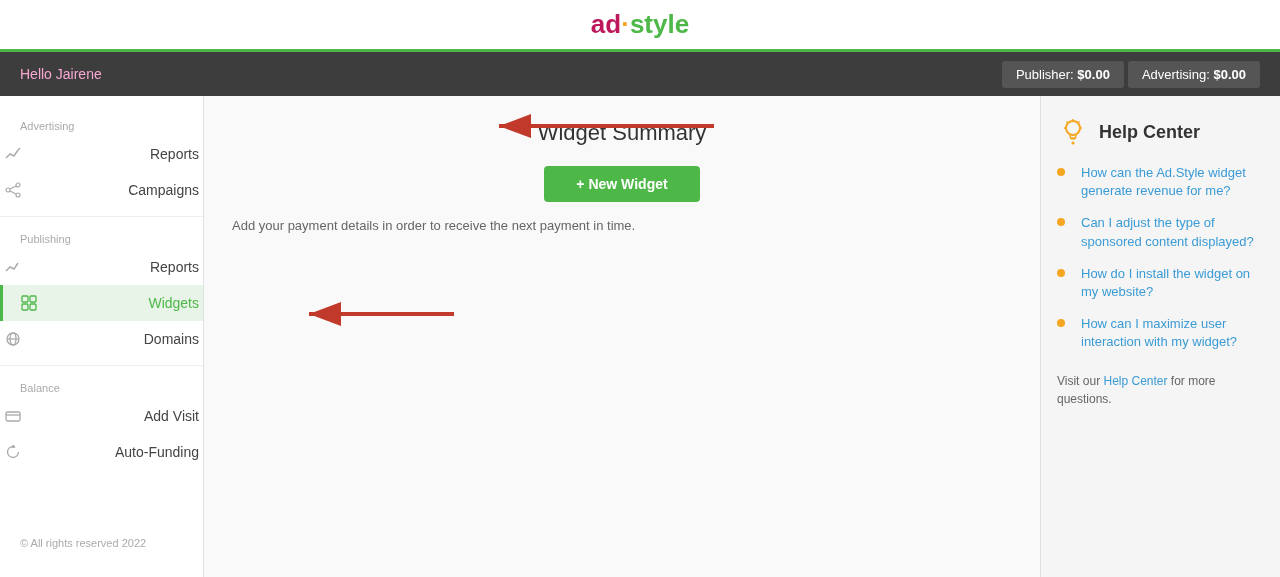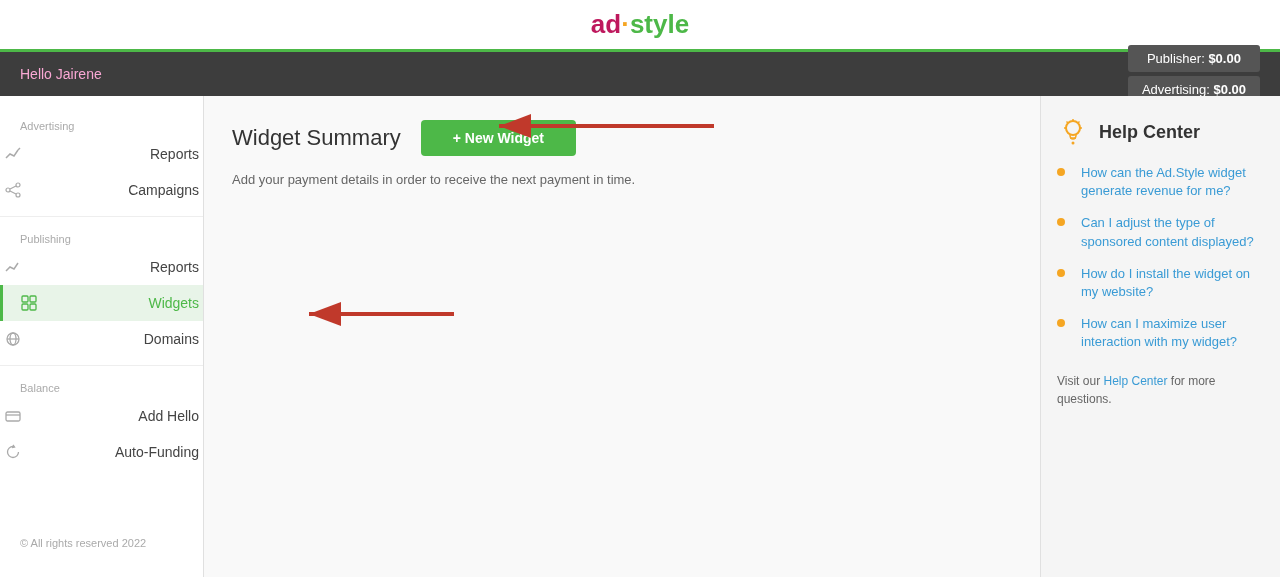--- a/index.html
+++ b/index.html
@@ -32,21 +32,20 @@
       height: 44px;
       flex-shrink: 0;
     }
     .greeting {
       color: #f9a8d4;
       font-size: 14px;
     }
     .balance-btns {
       display: flex;
       gap: 4px;
-      flex-direction: column;
     }
     .balance-btn {
       background: #555;
       color: #fff;
       border: none;
       padding: 6px 14px;
       font-size: 13px;
       cursor: pointer;
       border-radius: 3px;
     }
@@ -119,20 +118,21 @@
       padding: 24px 28px;
       background: #f9f9f9;
       overflow-y: auto;
       position: relative;
     }
     .content-header {
       display: flex;
       align-items: center;
       gap: 20px;
       margin-bottom: 16px;
+      flex-direction: column;
     }
     .page-title {
       font-size: 22px;
       font-weight: 400;
       color: #333;
     }
     .new-widget-btn {
       background: #4db848;
       color: #fff;
       border: none;
@@ -303,21 +303,21 @@
 
     <div class="sidebar-section-label">Balance</div>
 
     <div class="sidebar-item">
       <span class="icon">
         <svg width="16" height="16" viewBox="0 0 16 16" fill="none">
           <rect x="1" y="4" width="14" height="9" rx="1.5" stroke="#aaa" stroke-width="1.3"></rect>
           <line x1="1" y1="7" x2="15" y2="7" stroke="#aaa" stroke-width="1.3"></line>
         </svg>
       </span>
-      <span>Add Hello</span>
+      <span>Add Visit</span>
     </div>
 
     <div class="sidebar-item">
       <span class="icon">
         <svg width="16" height="16" viewBox="0 0 16 16" fill="none">
           <path d="M13.5 8A5.5 5.5 0 1 1 8 2.5" stroke="#aaa" stroke-width="1.3" fill="none"></path>
           <polyline points="8,1 9.5,3 7,3.5" stroke="#aaa" stroke-width="1.3" fill="none"></polyline>
         </svg>
       </span>
       <span>Auto-Funding</span>

